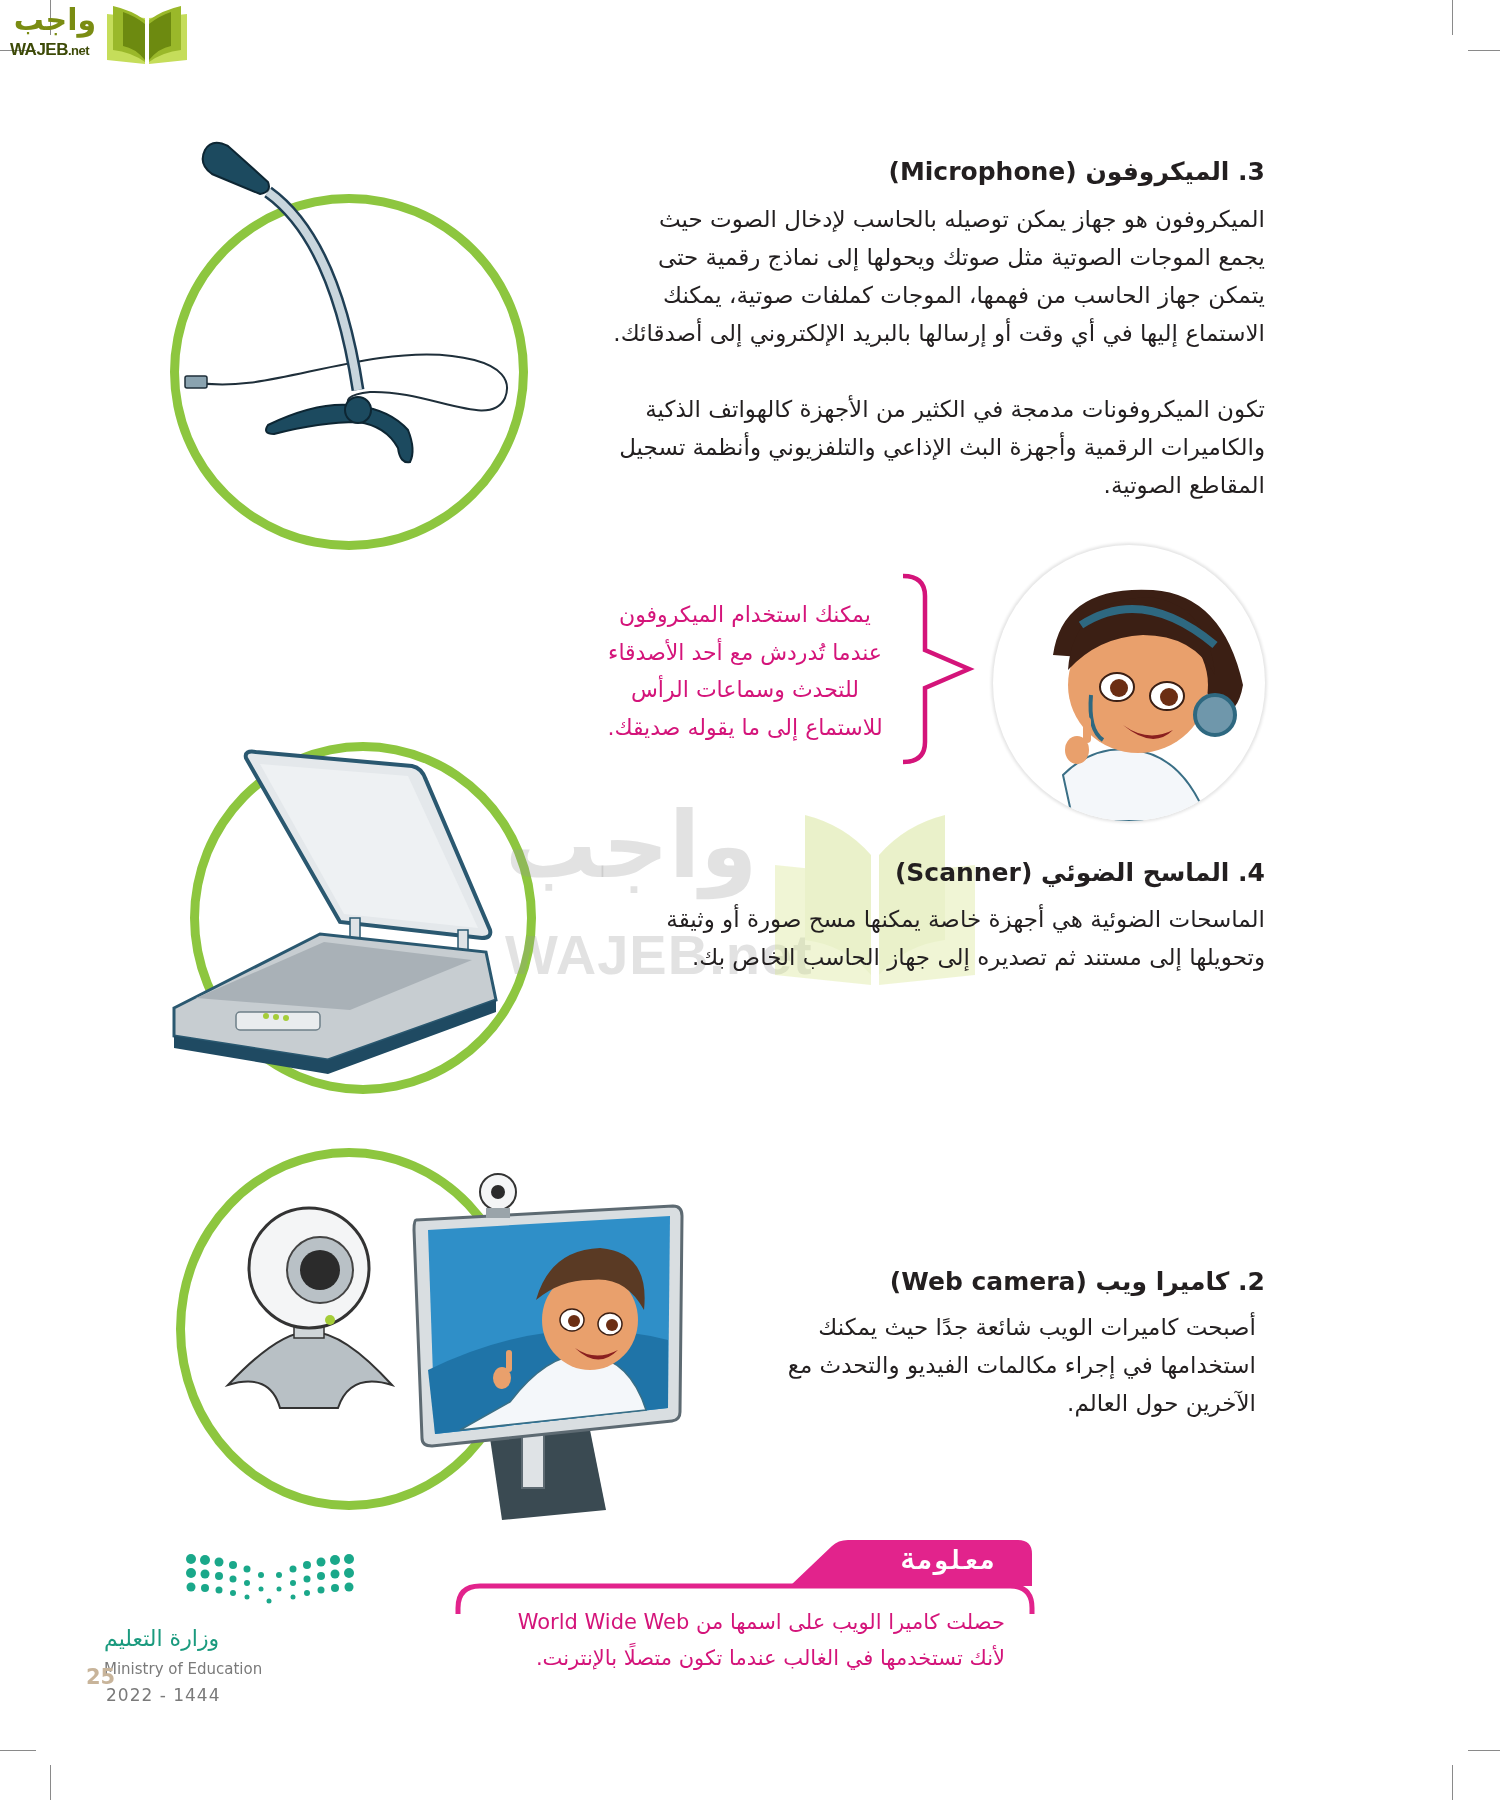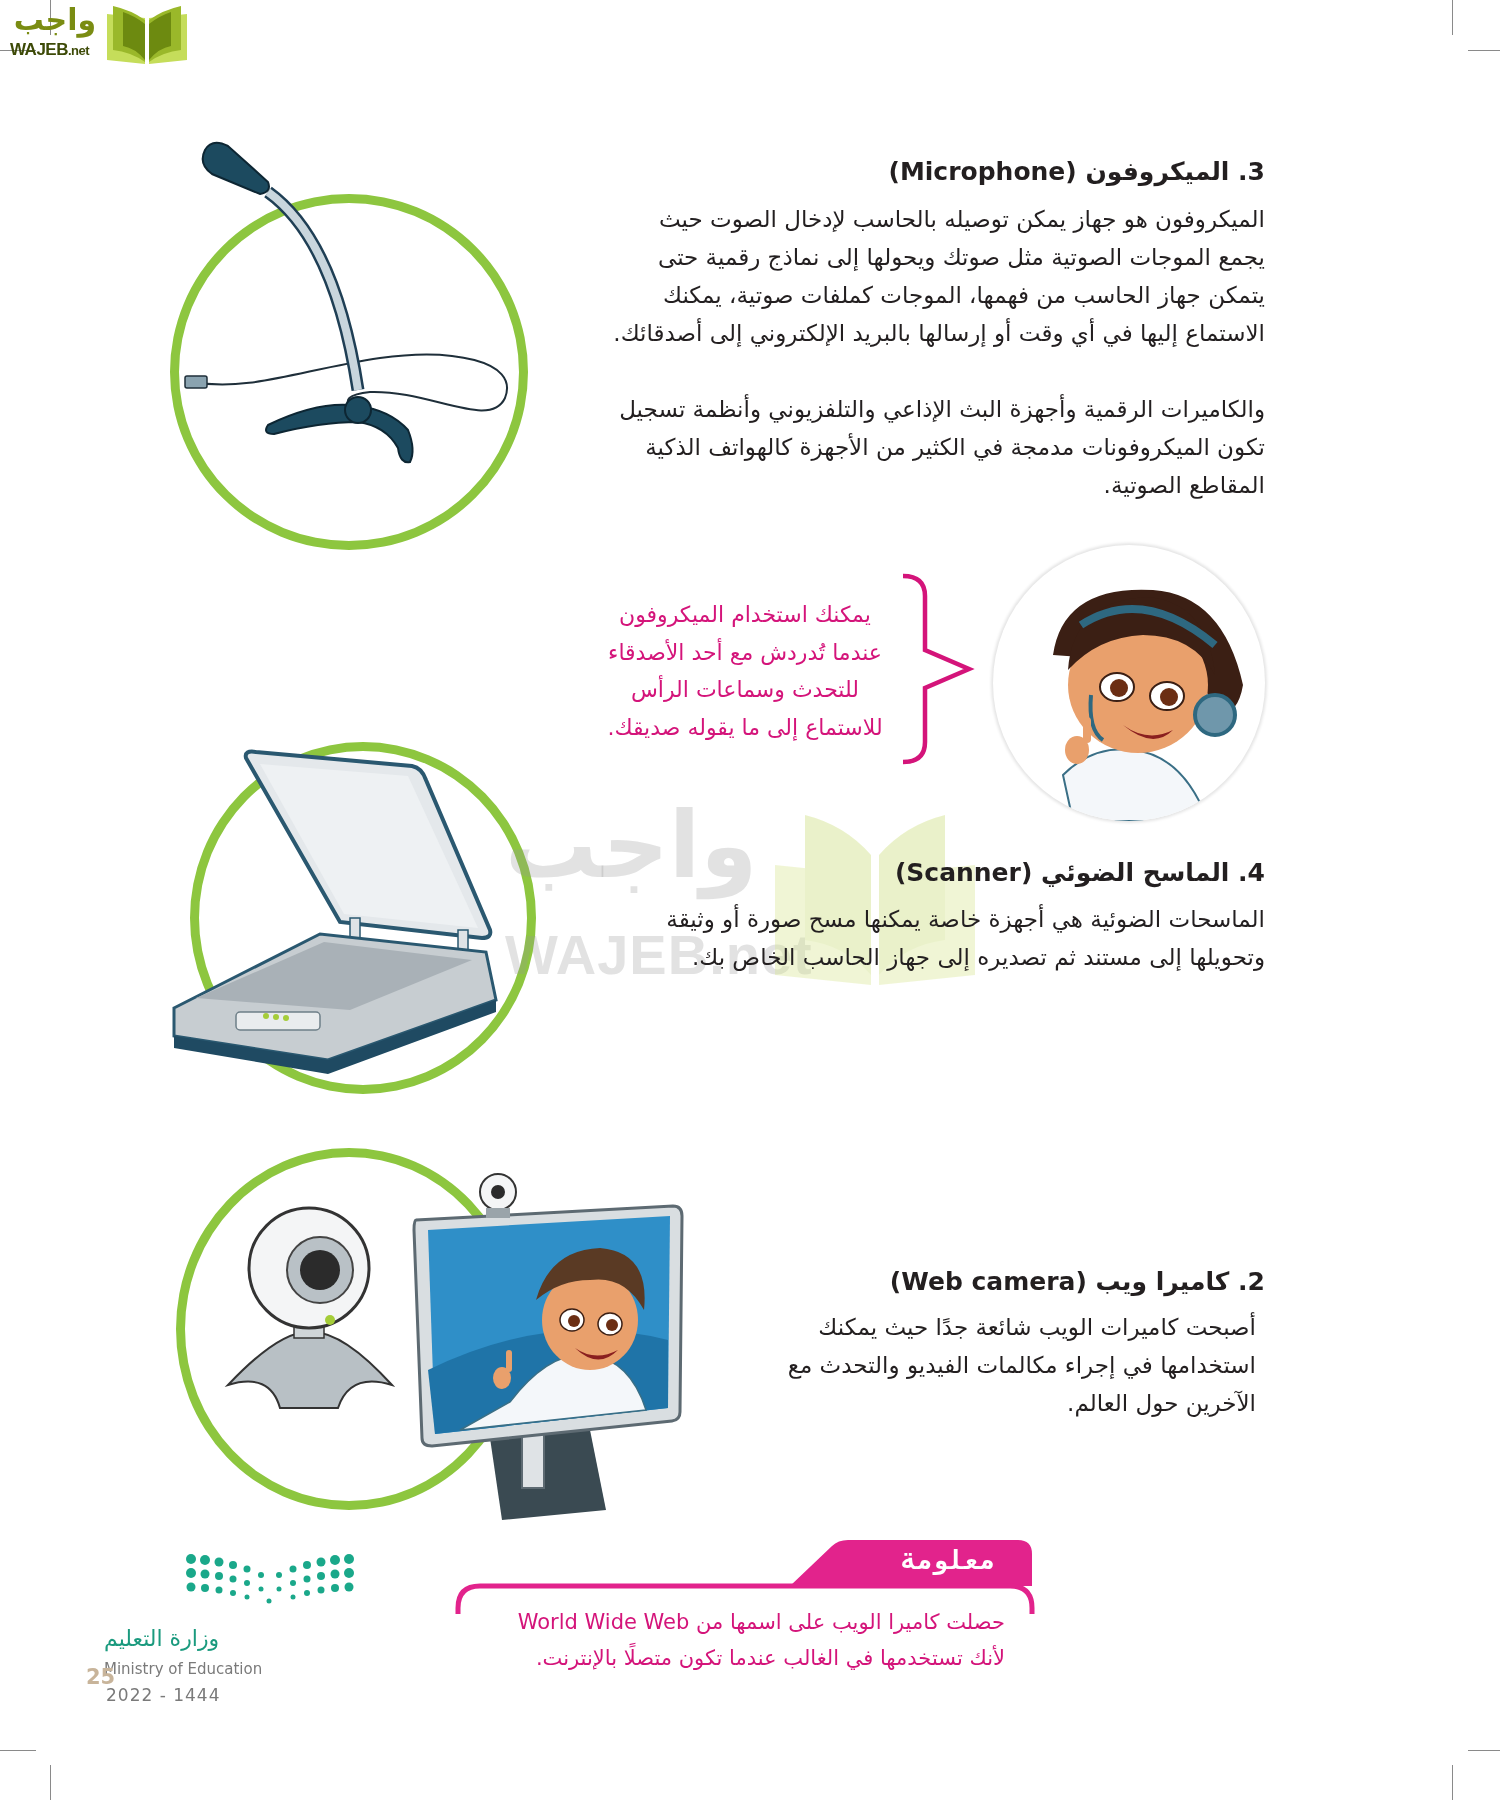--- a/index.html
+++ b/index.html
@@ -83,22 +83,22 @@
 </svg>
 
 <div class="heading rtl" style="right:235px;top:157px;">3. الميكروفون (Microphone)</div>
 <div class="para rtl" style="right:235px;top:200px;width:680px;">
   <p>الميكروفون هو جهاز يمكن توصيله بالحاسب لإدخال الصوت حيث</p>
   <p>يجمع الموجات الصوتية مثل صوتك ويحولها إلى نماذج رقمية حتى</p>
   <p>يتمكن جهاز الحاسب من فهمها، الموجات كملفات صوتية، يمكنك</p>
   <p>الاستماع إليها في أي وقت أو إرسالها بالبريد الإلكتروني إلى أصدقائك.</p>
 </div>
 <div class="para rtl" style="right:235px;top:390px;width:680px;">
+  <p>تكون الميكروفونات مدمجة في الكثير من الأجهزة كالهواتف الذكية</p>
   <p>والكاميرات الرقمية وأجهزة البث الإذاعي والتلفزيوني وأنظمة تسجيل</p>
-  <p>تكون الميكروفونات مدمجة في الكثير من الأجهزة كالهواتف الذكية</p>
   <p>المقاطع الصوتية.</p>
 </div>
 
 <div class="bubble-text" style="left:590px;top:596px;width:310px;">
   <p>يمكنك استخدام الميكروفون</p>
   <p>عندما تُدردش مع أحد الأصدقاء</p>
   <p>للتحدث وسماعات الرأس</p>
   <p>للاستماع إلى ما يقوله صديقك.</p>
 </div>
 <svg class="abs" style="left:895px;top:572px;" width="80" height="195" viewBox="0 0 80 195">

